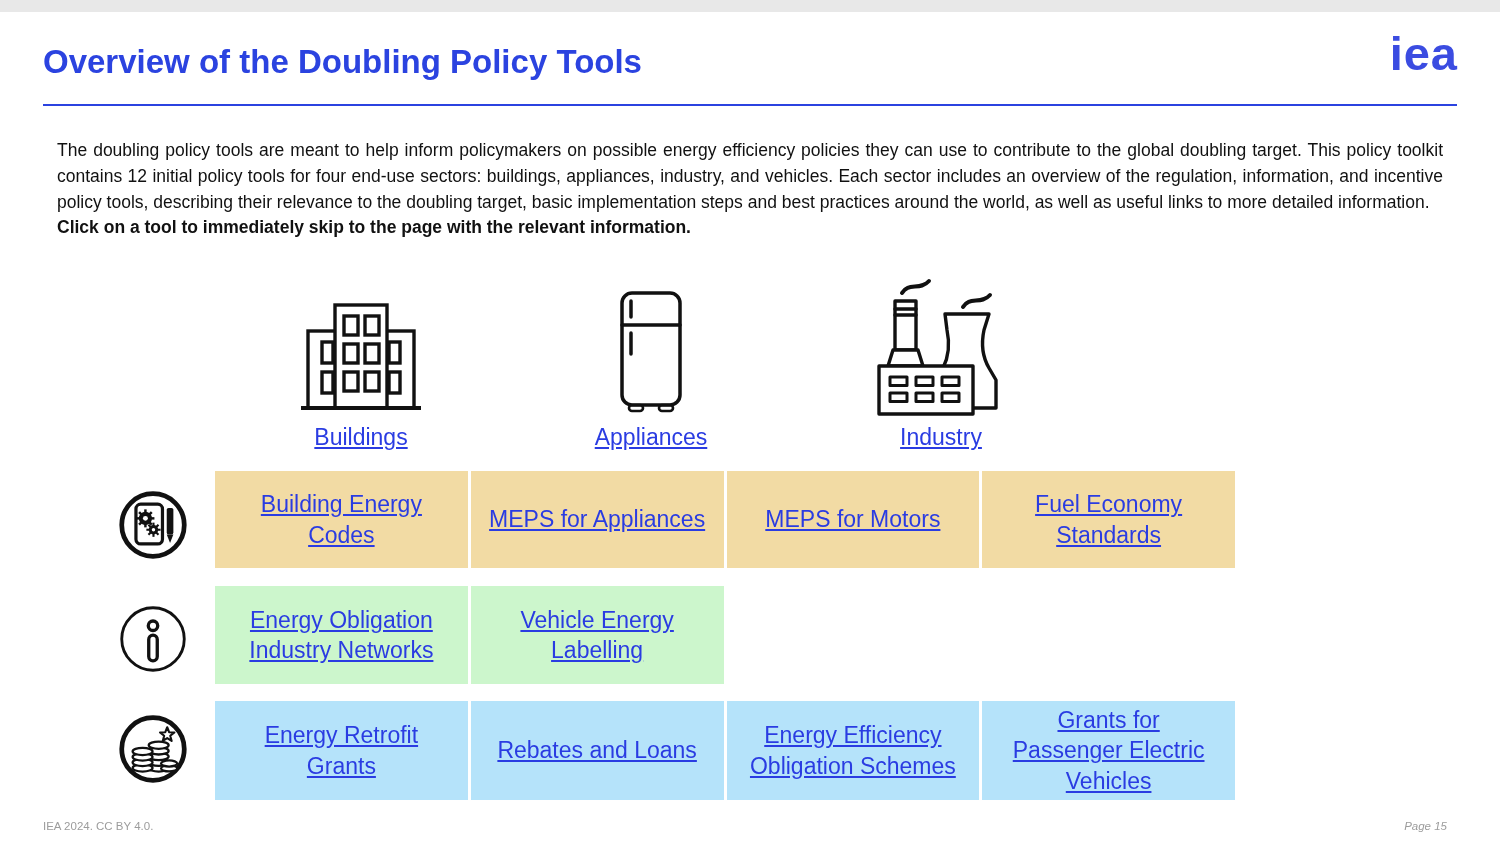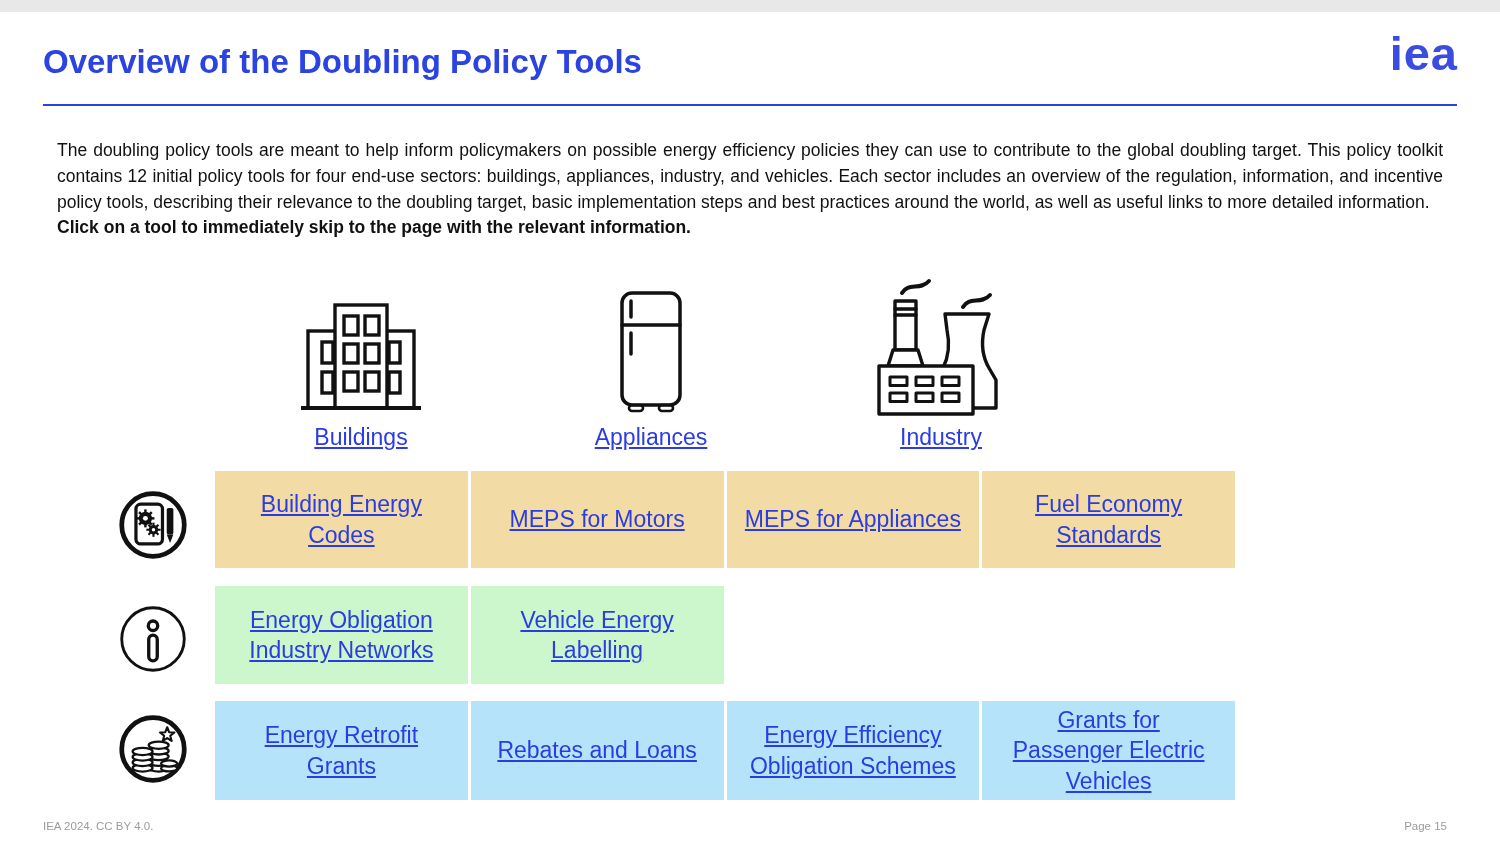--- a/index.html
+++ b/index.html
@@ -60,21 +60,21 @@
   
   .cat-icon{position:absolute;left:117px;width:72px;height:72px;}
   .cat-regulation{top:477px;}
   .cat-information{top:591px;}
   .cat-incentive{top:701px;}
   
   .footer-left{
     position:absolute;left:43px;top:808px;font-size:11.5px;color:#9c9c9c;
   }
   .footer-right{
-    position:absolute;right:53px;top:808px;font-size:11.5px;color:#9c9c9c;
+    position:absolute;right:53px;top:808px;font-size:11.5px;color:#9c9c9c;font-style:italic;
   }
   svg{display:block;}
 </style>
 </head>
 <body>
 
 <div class="slide">
 
   <div class="title">Overview of the Doubling Policy Tools</div>
   <div class="logo">iea</div>
@@ -201,24 +201,24 @@
         <ellipse cx="55" cy="53.3" rx="8.5" ry="3.2"></ellipse>
       </g>
     </svg>
   </div>
 
   <div class="tool-row row-regulation">
     <div class="cell">
       <a class="tool-link">Building Energy Codes</a>
     </div>
     <div class="cell">
+      <a class="tool-link">MEPS for Appliances</a>
+    </div>
+    <div class="cell">
       <a class="tool-link">MEPS for Motors</a>
-    </div>
-    <div class="cell">
-      <a class="tool-link">MEPS for Appliances</a>
     </div>
     <div class="cell">
       <a class="tool-link">Fuel Economy Standards</a>
     </div>
   </div>
 
   <div class="tool-row row-information">
     <div class="cell">
       <a class="tool-link">Energy Obligation Industry Networks</a>
     </div>

